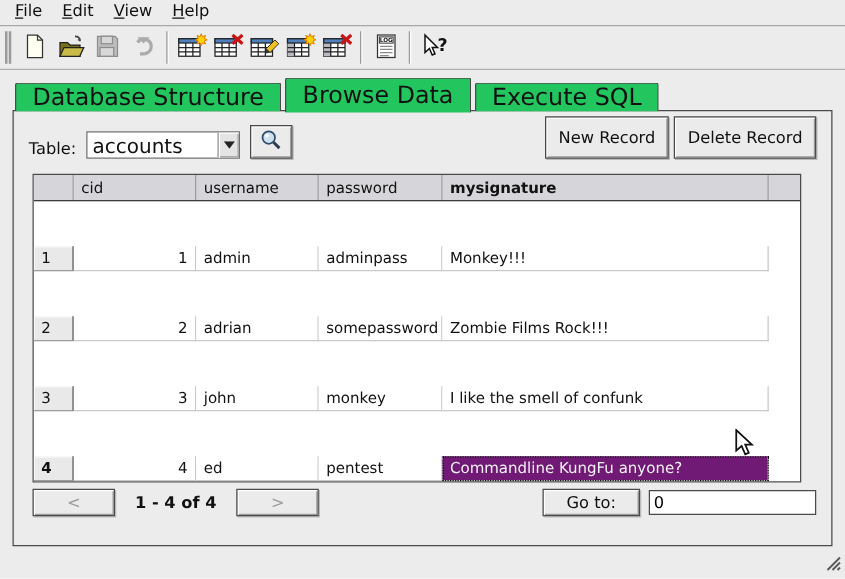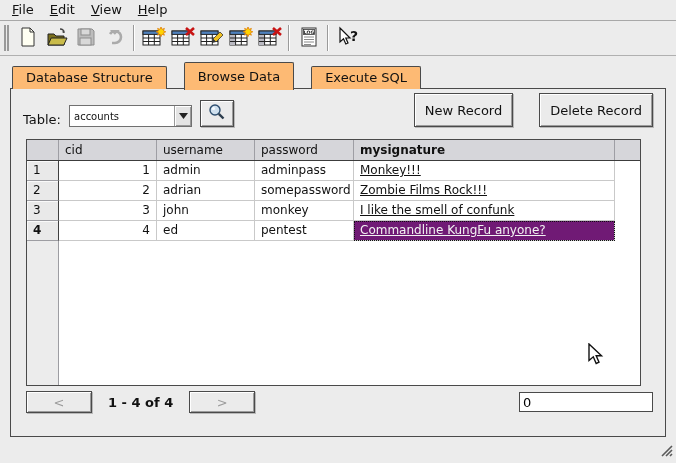--- a/index.html
+++ b/index.html
@@ -14,61 +14,61 @@
   .menu-item u { text-decoration:underline; }
 
   
   .toolbar { height:35px; display:flex; align-items:center; border-bottom:1px solid #b0b0b0; padding-left:2px; }
   .tb-handle { width:5px; height:26px; border-left:2px double #9a9a9a; border-right:2px double #9a9a9a; margin:0 4px 0 2px; }
   .tb-btn { width:29px; height:28px; display:flex; align-items:center; justify-content:center; background:transparent; border:1px solid transparent; }
   .tb-sep { width:2px; height:26px; border-left:1px solid #9a9a9a; border-right:1px solid #ffffff; margin:0 4px; }
 
   
   .tabbar { position:absolute; top:61px; left:12px; height:28px; display:flex; align-items:flex-end; z-index:3; }
-  .tab { border:1px solid #4a4a4a; border-bottom:none; background:#fdba74;
-         padding:0 13px; margin-right:17px; height:23px; line-height:22px; font-size:13px;
+  .tab { border:1px solid #4a4a4a; border-bottom:none; background:#22c55e;
+         padding:0 13px; margin-right:3px; height:23px; line-height:22px; font-size:19px;
          border-top-left-radius:2px; border-top-right-radius:2px; }
   .tab.active { height:28px; line-height:27px; margin-bottom:-1px; z-index:4; position:relative; }
 
   
   .panel { position:absolute; left:10px; top:88px; width:656px; height:349px;
            border:1px solid #4a4a4a; background:#ececec; }
 
   .controls-row { position:absolute; left:12px; right:12px; top:10px; height:28px; display:flex; align-items:flex-end; }
   .lbl-table { font-size:13px; margin-right:8px; }
   .combo { width:123px; height:22px; background:#ffffff; border:1px solid #707070;
            display:flex; align-items:center; }
-  .combo-text { flex:1; padding-left:4px; font-size:10px; }
+  .combo-text { flex:1; padding-left:4px; font-size:16px; }
   .combo-arrow { width:17px; height:20px; background:#e4e4e4; border-left:1px solid #999;
                  box-shadow:inset 1px 1px 0 #fff, inset -1px -1px 0 #9a9a9a;
                  display:flex; align-items:center; justify-content:center; }
   .btn { background:#ebebeb; border:1px solid #4a4a4a;
          box-shadow:inset 1px 1px 0 #ffffff, inset -1px -1px 0 #9c9c9c, 1px 1px 0 #b9b9b9;
          font-size:13px; display:flex; align-items:center; justify-content:center; }
   .search-btn { width:34px; height:27px; margin-left:8px; }
   .spacer { flex:1; }
-  .rec-btn { height:24px; padding:16px 10px; margin-left:26px; }
+  .rec-btn { height:24px; padding:16px 10px; margin-left:4px; }
 
   
   .grid { position:absolute; left:15px; top:50px; width:615px; height:247px;
-          border:1px solid #4a4a4a; background:#ffffff; overflow:hidden; display:flex; flex-direction:column; }
+          border:1px solid #4a4a4a; background:#ffffff; overflow:hidden; display:flex; flex-direction:column;gap:36px; }
   .ghead { display:flex; height:21px; background:#d6d6da; border-bottom:1px solid #3c3c3c; flex:none; }
   .ghead .hcell { border-right:1px solid #9e9ea4; padding-left:6px; line-height:20px; overflow:hidden; white-space:nowrap; }
   .hcorner { width:32px; }
   .hcid { width:98px; } .huser { width:98px; } .hpass { width:99px; }
   .hsig { width:261px; font-weight:bold; }
   .hfill { flex:1; border-right:none !important; }
   .trow { display:flex; height:20px; flex:none; }
   .cell { border-right:1px solid #c9c9c9; border-bottom:1px solid #c9c9c9; padding:0 6px;
           line-height:19px; white-space:nowrap; overflow:hidden; background:#fff; }
   .cell.num { width:32px; background:#e9e9e9; border-right:1px solid #3f3f3f; border-bottom:1px solid #9d9da2;
               box-shadow:inset 1px 1px 0 #fafafa; padding-left:6px; }
   .cell.cid { width:98px; text-align:right; }
   .cell.user { width:98px; } .cell.pass { width:99px; }
-  .cell.sig { width:261px;text-decoration:underline; }
+  .cell.sig { width:261px; }
   .bold { font-weight:bold; }
   .cell.selected { background:#701a75; color:#f2f2f2; outline:1px dotted #101010; outline-offset:-1px; }
   .grid-rest { flex:1; display:flex; }
   .rest-strip { width:32px; background:#ececec; border-right:1px solid #9d9da2; }
   .rest-white { flex:1; background:#ffffff; }
 
   
   .pager { position:absolute; left:15px; right:12px; top:301px; height:24px; display:flex; align-items:center; }
   .pg-btn { width:66px; height:22px; color:#9b9b9b; }
   .pg-range { margin:0 16px; font-size:13px;font-weight:bold; }
@@ -294,20 +294,21 @@
         <div class="rest-strip"></div>
         <div class="rest-white"></div>
       </div>
     </div>
 
     <div class="pager">
       <div class="btn pg-btn">&lt;</div>
       <div class="pg-range">1 - 4 of 4</div>
       <div class="btn pg-btn">&gt;</div>
       <div class="spacer"></div>
+      <div class="btn goto-btn">Go to:</div>
       <input class="goto-input" value="0" style="">
     </div>
   </div>
 
   <div class="grip">
     <svg width="14" height="14" viewBox="0 0 14 14">
       <path d="M13 3 L3 13 M13 7 L7 13 M13 11 L11 13" stroke="#5a5a5a" stroke-width="1.6"></path>
     </svg>
   </div>
 

